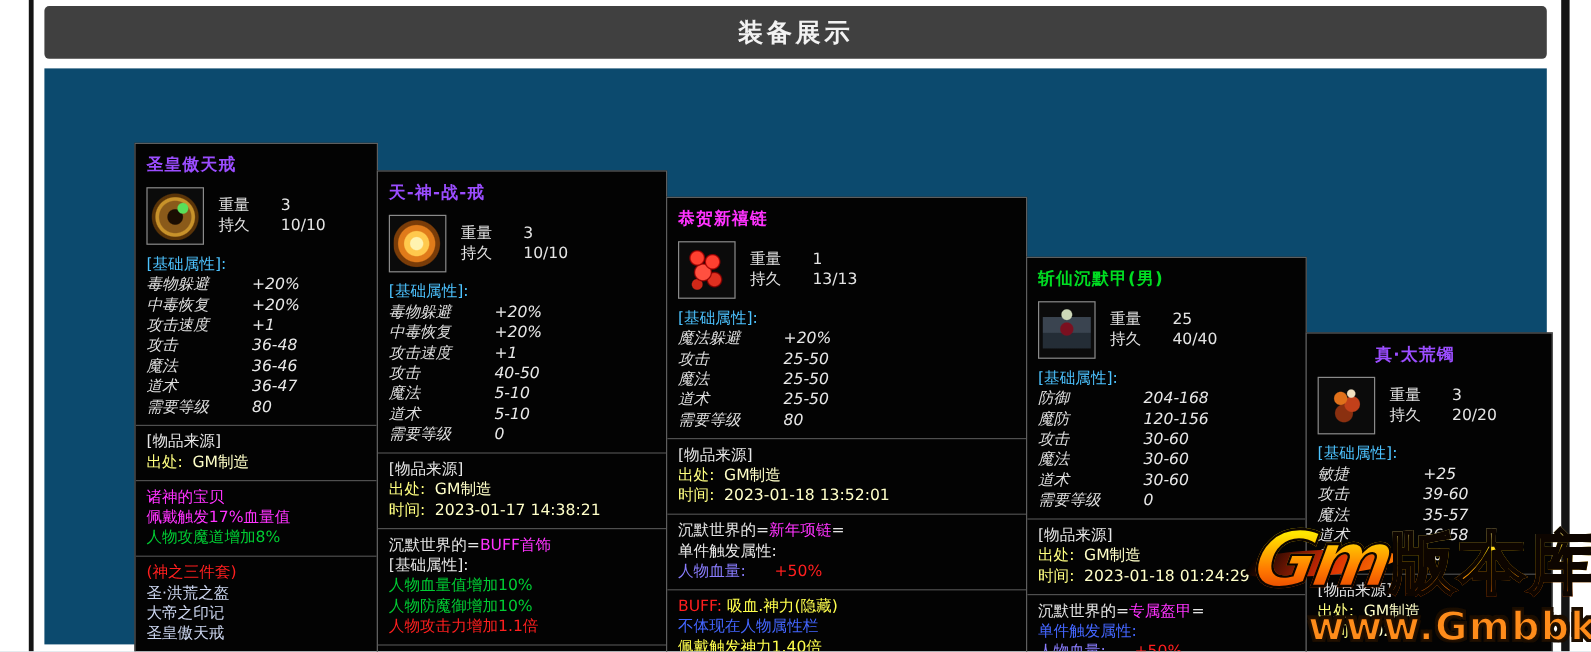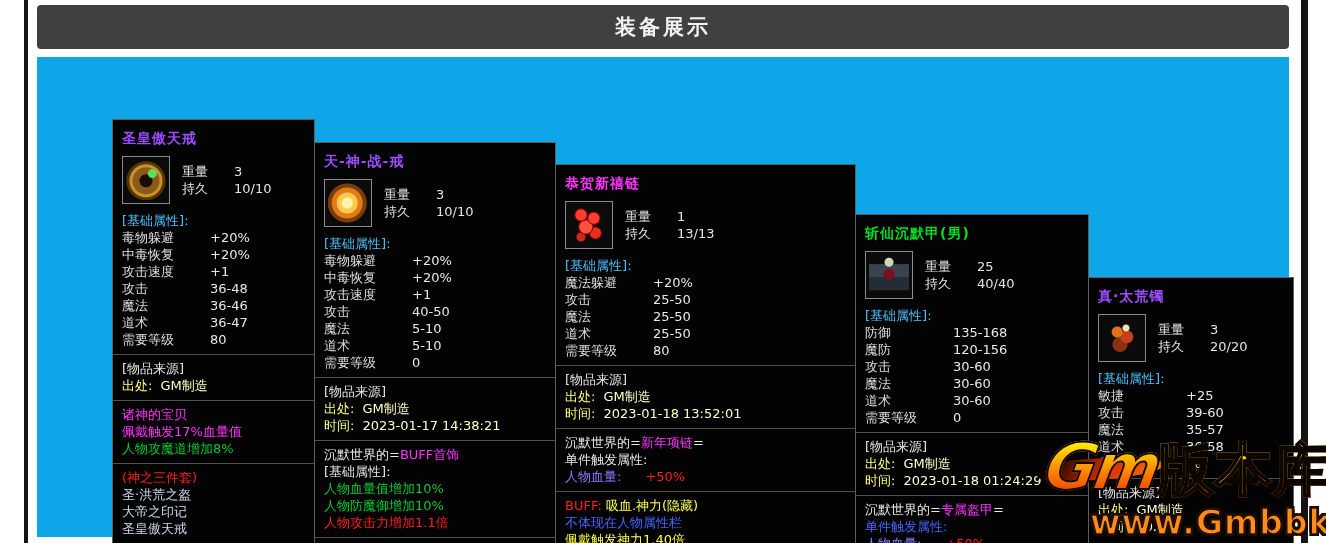--- a/index.html
+++ b/index.html
@@ -4,21 +4,21 @@
 <style>
   html,body{margin:0;padding:0;background:#ffffff;}
   body{font-family:"DejaVu Sans","Liberation Sans",sans-serif;}
   .page{position:relative;width:1326px;height:543px;background:#ffffff;overflow:hidden;}
   .vstrip{position:absolute;top:0;height:543px;background:#141414;}
   .vstrip.left{left:24px;width:4px;}
   .vstrip.right{left:1301px;width:7px;}
   .header{position:absolute;left:37px;top:5px;width:1252px;height:44px;background:#404040;
           border-radius:4px;display:flex;align-items:center;justify-content:center;}
   .header-title{color:#f2f2f2;font-size:21px;font-weight:bold;letter-spacing:3px;}
-  .board{position:absolute;left:37px;top:57px;width:1252px;height:480px;background:#0ea5e9;}
+  .board{position:absolute;left:37px;top:57px;width:1252px;height:480px;background:#0c4a6e;}
   .panel{position:absolute;background:#030303;border:1px solid #5e5e5e;box-sizing:border-box;
          padding:8px 9px;overflow:hidden;font-size:13px;line-height:17px;color:#e4e4e4;}
   .p1{left:75px;top:62px;width:203px;height:463px;}
   .p2{left:277px;top:85px;width:242px;height:445px;}
   .p3{left:518px;top:107px;width:301px;height:425px;}
   .p4{left:818px;top:157px;width:234px;height:378px;}
   .p5{left:1051px;top:220px;width:206px;height:315px;}
   .ptitle{font-size:14px;font-weight:bold;letter-spacing:1px;line-height:20px;}
   .icon-row{display:flex;align-items:center;margin:8px 0 2px 0;}
   .icon-box{width:46px;height:46px;border:1px solid #8a8a8a;background:#0b0b0b;
@@ -40,21 +40,21 @@
     radial-gradient(circle at 50% 48%, #7a1020 0 5px, rgba(0,0,0,0) 6px),
     linear-gradient(180deg, rgba(0,0,0,0) 22%, #3a4450 24% 55%, #242d36 56% 88%, rgba(0,0,0,0) 89%);}
   .art-bracelet{background:
     radial-gradient(circle at 60% 25%, #f0e0c0 0 3px, rgba(0,0,0,0) 4px),
     radial-gradient(circle at 38% 35%, #e0701a 0 5px, rgba(0,0,0,0) 6px),
     radial-gradient(circle at 62% 47%, #c2401a 0 6px, rgba(0,0,0,0) 7px),
     radial-gradient(circle at 45% 66%, #8a3010 0 7px, rgba(0,0,0,0) 8px);}
   .wd{margin-left:12px;}
   .wd-line{display:flex;gap:26px;color:#e4e4e4;}
   .base-h{margin-top:8px;color:#4dc3ff;}
-  .srow{display:flex;}
+  .srow{display:flex;font-style:italic;}
   .slabel{display:inline-block;width:88px;color:#dedede;flex:0 0 auto;}
   .svalue{color:#e8e8e8;}
   .sec{border-top:1px solid #4f4f4f;margin:6px -9px 0 -9px;padding:5px 9px 0 9px;}
   .src-h{color:#e6e6e6;}
   .src-line{white-space:nowrap;}
   .src-l{color:#ffff80;margin-right:8px;}
   .src-v{color:#ffffc8;}
   .tline{white-space:nowrap;}
   .c-white{color:#e6e6e6;}   .c-pale{color:#ccd6f0;}
   .c-magenta{color:#ff33ff;} .c-green{color:#00cc33;}
@@ -292,21 +292,21 @@
           <div class="wd-line">
               <span>持久</span>
               <span>40/40</span>
             </div>
         </div>
       </div>
       <div class="base-h">[基础属性]:</div>
       <div class="stats">
           <div class="srow">
             <span class="slabel">防御</span>
-            <span class="svalue">135-168</span>
+            <span class="svalue">204-168</span>
           </div>
           <div class="srow">
             <span class="slabel">魔防</span>
             <span class="svalue">120-156</span>
           </div>
           <div class="srow">
             <span class="slabel">攻击</span>
             <span class="svalue">30-60</span>
           </div>
           <div class="srow">
@@ -328,21 +328,21 @@
         <div class="src-line"><span class="src-l">时间:</span><span class="src-v">2023-01-18 01:24:29</span></div>
       </div>
       <div class="sec">
           <div class="tline"><span class="c-white">沉默世界的=</span><span class="c-magenta">专属盔甲</span><span class="c-white">=</span></div>
           <div class="tline"><span class="c-blue">单件触发属性:</span></div>
           <div class="tline"><span class="c-violet">人物血量:</span><span class="c-red gap">+50%</span></div>
         </div>
     </div>
 
     <div class="panel p5">
-      <div class="ptitle" style="color: rgb(155, 77, 255);">真·太荒镯</div>
+      <div class="ptitle" style="color: rgb(155, 77, 255); margin-left: 48px;">真·太荒镯</div>
       <div class="icon-row">
         <div class="icon-box">
             <div class="icon-art art-bracelet"></div>
           </div>
         <div class="wd">
           <div class="wd-line">
               <span>重量</span>
               <span>3</span>
             </div>
           <div class="wd-line">

